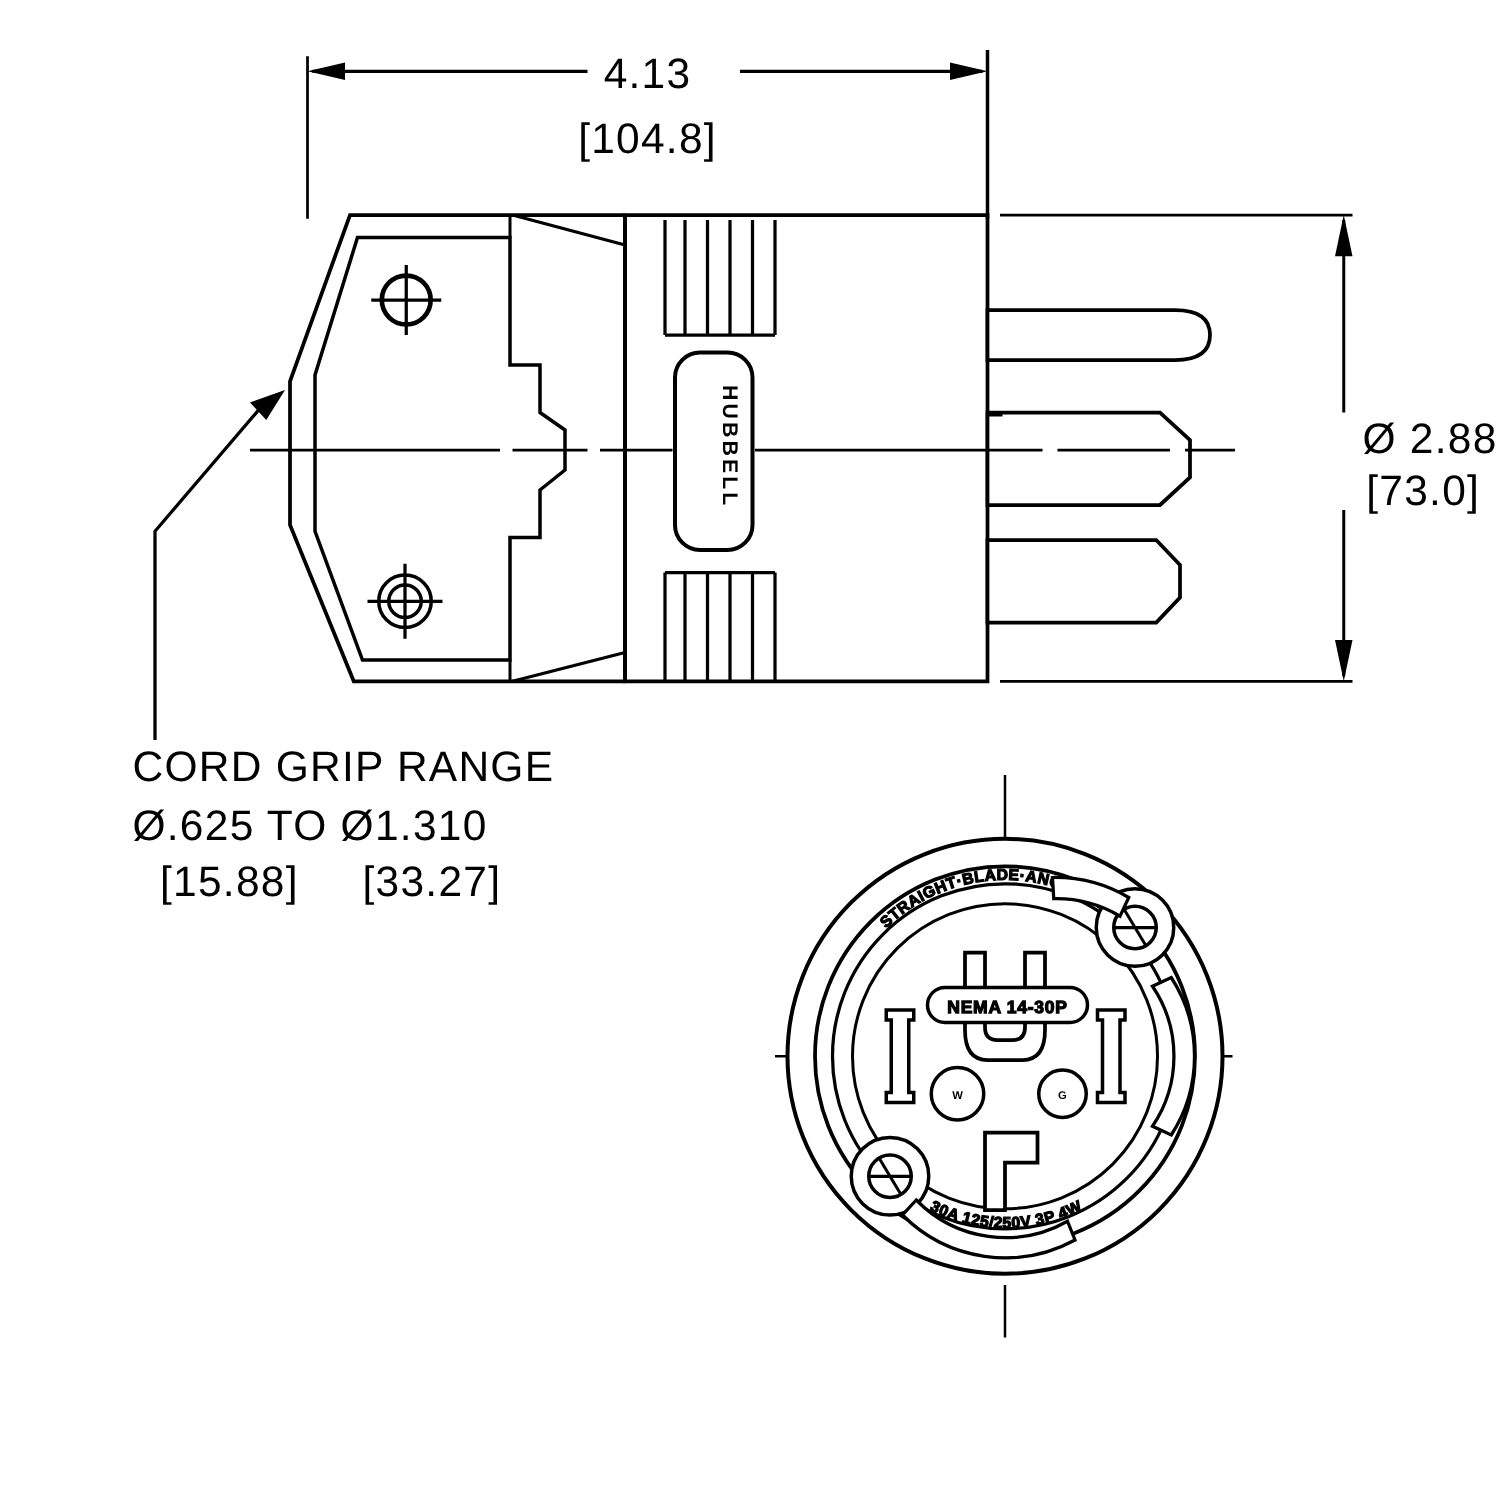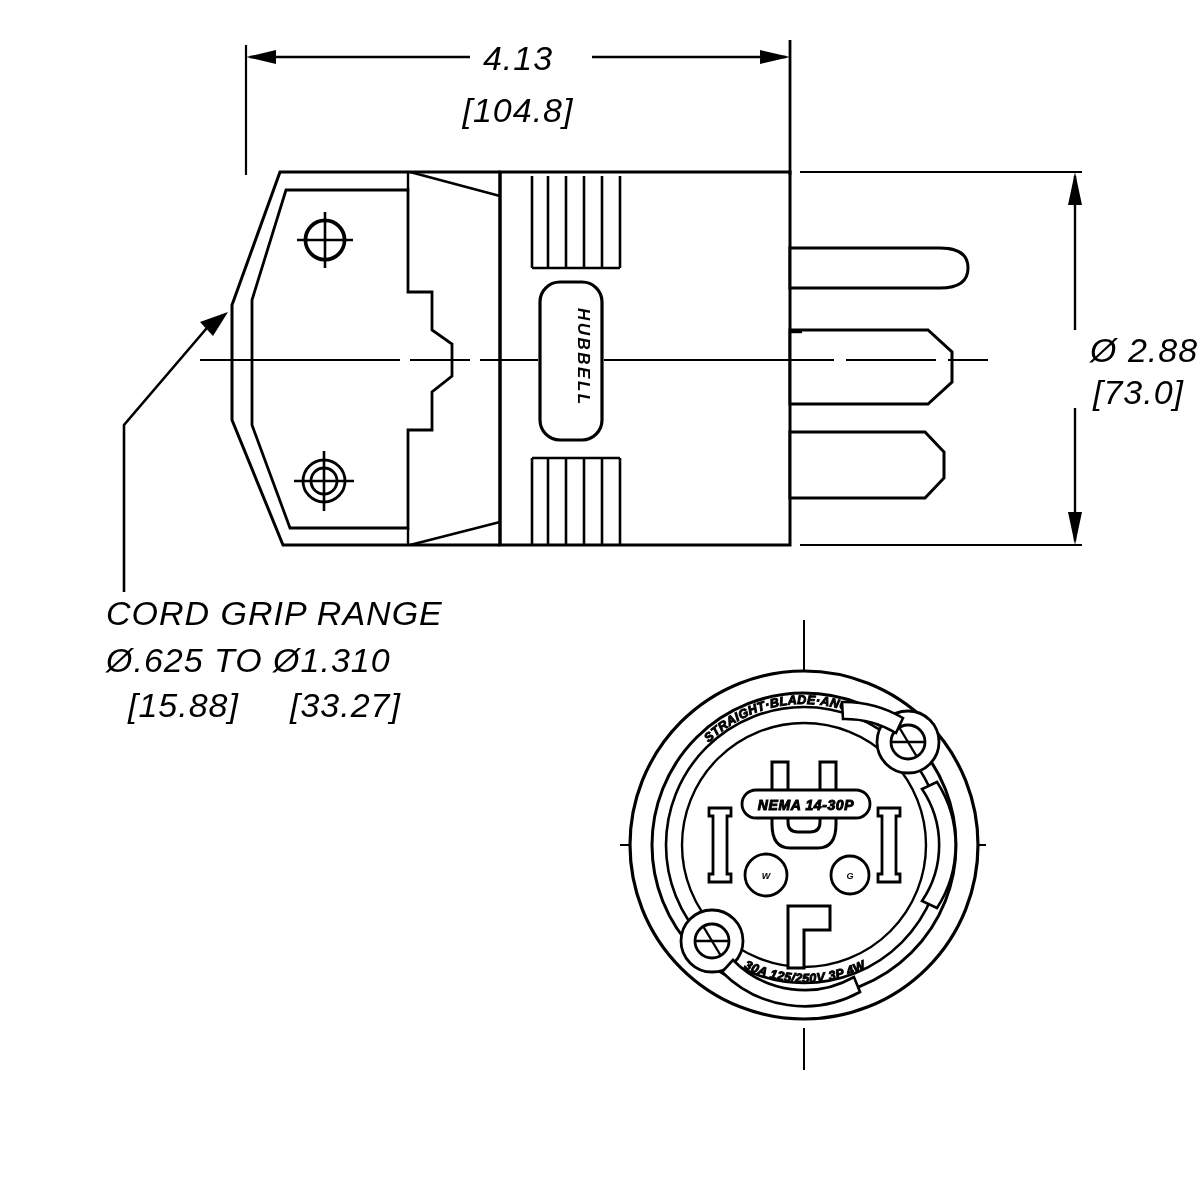--- a/index.html
+++ b/index.html
@@ -1,18 +1,18 @@
 <!DOCTYPE html>
 <html><head>
 <meta charset="utf-8">
 <style>
   html,body{margin:0;padding:0;background:#ffffff;}
   body{width:1200px;height:1200px;position:relative;overflow:hidden;
        font-family:"Liberation Sans",sans-serif;color:#000;}
-  #stage{position:absolute;left:0;top:0;width:1200px;height:1200px;font-style:italic;}
+  #stage{position:absolute;left:0;top:0;width:1200px;height:1200px;}
   svg{display:block;}
   .dimtxt{font-family:"Liberation Sans",sans-serif;font-size:34px;fill:#000;letter-spacing:1px;}
   .notetxt{font-family:"Liberation Sans",sans-serif;font-size:34px;fill:#000;letter-spacing:1px;}
   .brand{font-family:"Liberation Sans",sans-serif;font-size:17px;fill:#000;letter-spacing:2.5px;font-weight:bold;}
   .face-micro{font-family:"Liberation Sans",sans-serif;font-size:12.5px;fill:#000;font-weight:bold;letter-spacing:0.4px;}
   .face-nano{font-family:"Liberation Sans",sans-serif;font-size:9px;fill:#000;font-weight:bold;}
   .face-center{font-family:"Liberation Sans",sans-serif;font-size:14px;fill:#000;font-weight:bold;letter-spacing:0.6px;}
 </style>
 </head>
 <body>

